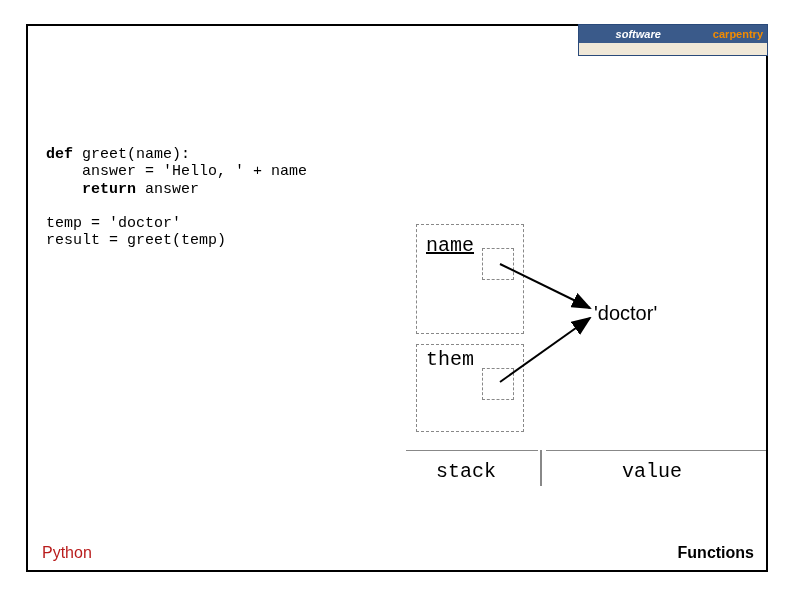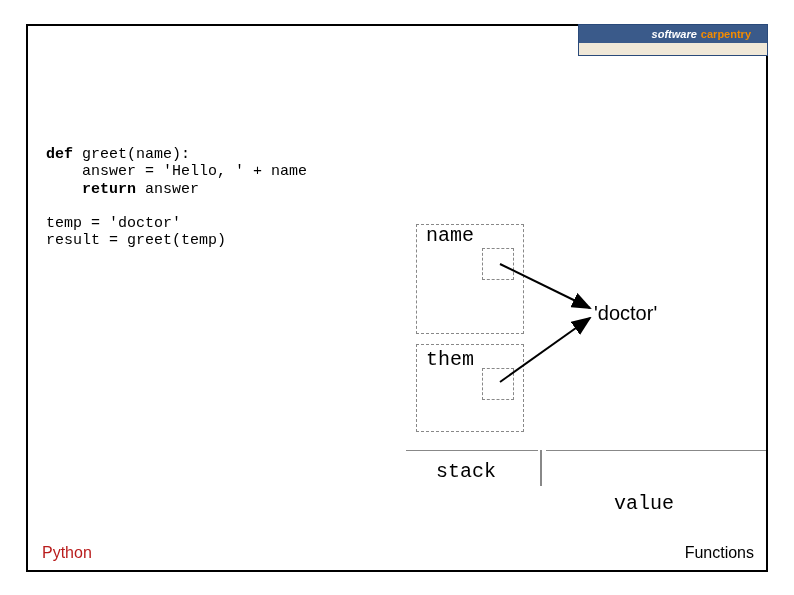--- a/index.html
+++ b/index.html
@@ -26,27 +26,27 @@
     height: 32px;
     border: 1px solid #2a4a7a;
     background: #fff;
   }
   .logo-top {
     height: 18px;
     background: #3a5a8a;
     display: flex;
     align-items: center;
     justify-content: flex-end;
-    padding-right: 16px;
+    padding-right: 4px;
     gap: 4px;
     font-size: 11px;
     font-weight: bold;
   }
   .logo-top .sw { color: #fff; font-style: italic; }
-  .logo-top .cp { color: #f38b00; }
+  .logo-top .cp { color: #f38b00; margin-left: 48px; }
   .logo-bottom {
     height: 12px;
     background: #f0e8d8;
     font-size: 6px;
     color: #a88;
     padding-left: 2px;
   }
   .title {
     position: absolute;
     left: 50px;
@@ -104,20 +104,21 @@
     bottom: 8px;
     font-size: 16px;
     color: #b91c1c;
   }
   .footer-right {
     position: absolute;
     right: 12px;
     bottom: 8px;
     font-size: 16px;
     color: #000;
+    font-weight: bold;
   }
   svg.arrows { position: absolute; left: 0; top: 0; pointer-events: none; }
 </style>
 </head>
 <body>
 
 <div class="slide">
 
   <div class="logo">
     <div class="logo-top">
@@ -132,21 +133,21 @@
 <span>    answer = 'Hello, ' + name</span>
 <span>    </span><span class="kw">return</span><span> answer</span>
 <span></span>
 <span>temp = 'doctor'</span>
 <span>result = greet(temp)</span></div>
 
   <div class="diagram">
 
     <div class="dbox" style="left:10px; top:6px; width:108px; height:110px;"></div>
     <div class="dbox" style="left:76px; top:30px; width:32px; height:32px;"></div>
-    <div class="dlbl" style="left:20px; top:6px;">name</div>
+    <div class="dlbl" style="left:20px; top:16px;text-decoration:underline;">name</div>
 
     <div class="dbox" style="left:10px; top:126px; width:108px; height:88px;"></div>
     <div class="dbox" style="left:76px; top:150px; width:32px; height:32px;"></div>
     <div class="dlbl" style="left:20px; top:130px;">them</div>
 
     <div class="vals" style="left:188px; top:84px;">'doctor'</div>
 
     <svg class="arrows" width="370" height="280">
       <defs>
         <marker id="ah" markerWidth="10" markerHeight="8" refX="9" refY="4" orient="auto">
@@ -154,19 +155,19 @@
         </marker>
       </defs>
       <line x1="94" y1="46" x2="184" y2="90" stroke="#000" stroke-width="2" marker-end="url(#ah)"></line>
       <line x1="94" y1="164" x2="184" y2="100" stroke="#000" stroke-width="2" marker-end="url(#ah)"></line>
     </svg>
 
     <div class="hr-thin" style="left:0px; top:232px; width:132px;"></div>
     <div class="hr-thin" style="left:140px; top:232px; width:220px;"></div>
     <div class="vr" style="left:134px; top:232px; height:36px;"></div>
     <div class="dlbl" style="left:30px; top:242px;">stack</div>
-    <div class="dlbl" style="left:208px; top:242px;margin-top:32px;">value</div>
+    <div class="dlbl" style="left:216px; top:242px;">value</div>
 
   </div>
 
   <div class="footer-left">Python</div>
   <div class="footer-right">Functions</div>
 </div>
 
 </body></html>

